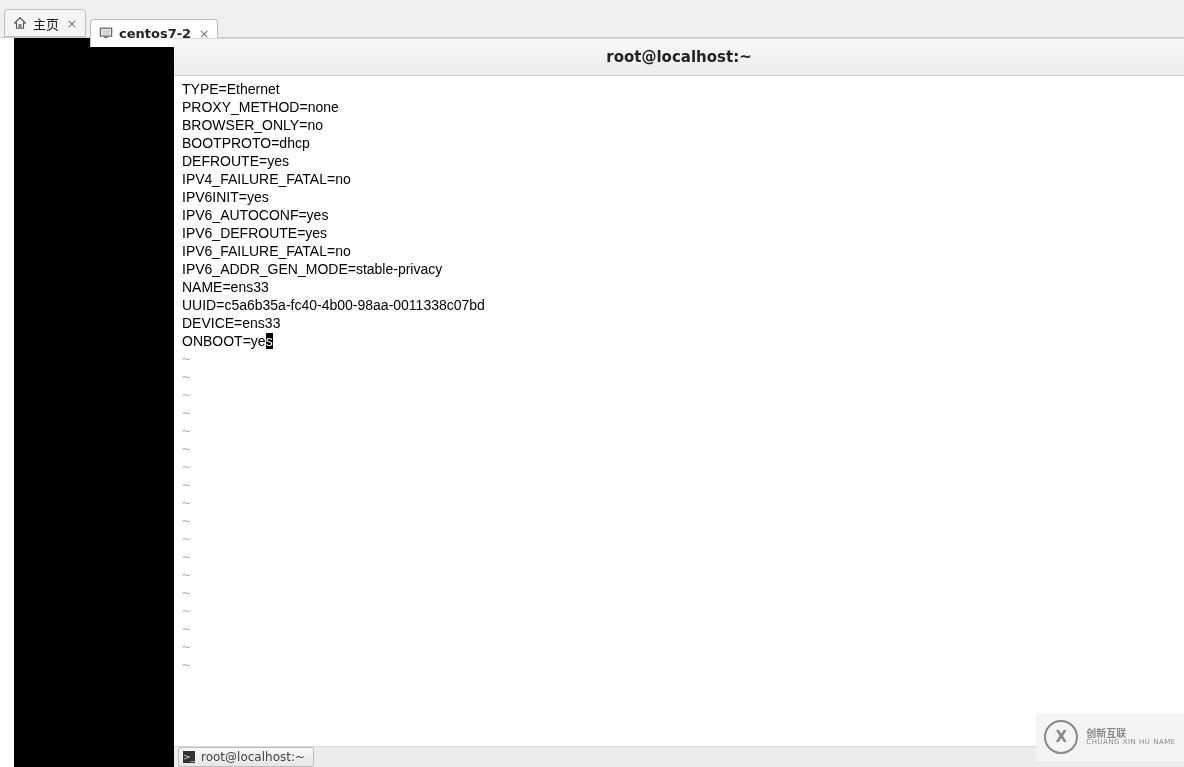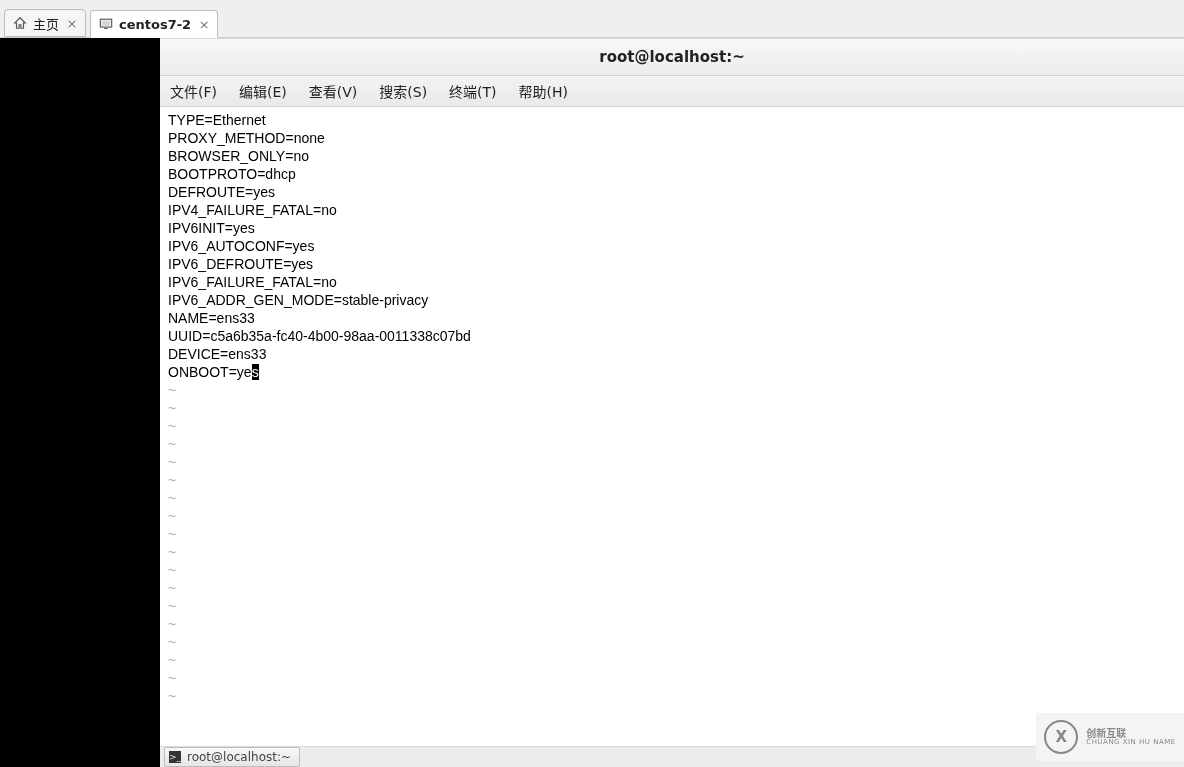--- a/index.html
+++ b/index.html
@@ -32,21 +32,21 @@
     margin-left: 4px;
     background: #f5f5f5;
     box-sizing: border-box;
     cursor: default;
     gap: 6px;
   }
   .tab.active {
     background: #fff;
     border-bottom: 1px solid #fff;
     position: relative;
-    top: 1px;
+    top: 10px;
   }
   .tab .tab-icon {
     display: inline-flex;
     width: 14px;
     height: 14px;
     align-items: center;
     justify-content: center;
   }
   .tab .tab-label {
     font-size: 13px;
@@ -57,20 +57,21 @@
   }
   .tab .close-x {
     color: #777;
     font-size: 13px;
     width: 14px;
     text-align: center;
   }
   .body-area {
     display: flex;
     height: calc(767px - 38px);
+    margin-left: 14px;
   }
   .left-black {
     width: 160px;
     background: #000;
     flex: none;
   }
   .right-area {
     flex: 1;
     background: #fff;
     display: flex;
@@ -219,28 +220,20 @@
     <span class="close-x">×</span>
   </div>
 </div>
 
 <div class="body-area">
   <div class="left-black"></div>
   <div class="right-area">
     <div class="title-bar">
       <span>root@localhost:~</span>
     </div>
-    <div class="menu-bar">
-      <span>文件(F)</span>
-      <span>编辑(E)</span>
-      <span>查看(V)</span>
-      <span>搜索(S)</span>
-      <span>终端(T)</span>
-      <span>帮助(H)</span>
-    </div>
     <div class="editor" id="editor"><div class="line">TYPE=Ethernet</div><div class="line">PROXY_METHOD=none</div><div class="line">BROWSER_ONLY=no</div><div class="line">BOOTPROTO=dhcp</div><div class="line">DEFROUTE=yes</div><div class="line">IPV4_FAILURE_FATAL=no</div><div class="line">IPV6INIT=yes</div><div class="line">IPV6_AUTOCONF=yes</div><div class="line">IPV6_DEFROUTE=yes</div><div class="line">IPV6_FAILURE_FATAL=no</div><div class="line">IPV6_ADDR_GEN_MODE=stable-privacy</div><div class="line">NAME=ens33</div><div class="line">UUID=c5a6b35a-fc40-4b00-98aa-0011338c07bd</div><div class="line">DEVICE=ens33</div><div class="line"><span>ONBOOT=ye</span><span class="cursor">s</span></div><div class="line tilde">~</div><div class="line tilde">~</div><div class="line tilde">~</div><div class="line tilde">~</div><div class="line tilde">~</div><div class="line tilde">~</div><div class="line tilde">~</div><div class="line tilde">~</div><div class="line tilde">~</div><div class="line tilde">~</div><div class="line tilde">~</div><div class="line tilde">~</div><div class="line tilde">~</div><div class="line tilde">~</div><div class="line tilde">~</div><div class="line tilde">~</div><div class="line tilde">~</div><div class="line tilde">~</div></div>
     <div class="bottom-panel">
       <div class="task-item">
         <span class="task-icon">&gt;_</span>
         <span>root@localhost:~</span>
       </div>
     </div>
     <div class="watermark">
       <div class="wm-icon">
         <span>X</span>

